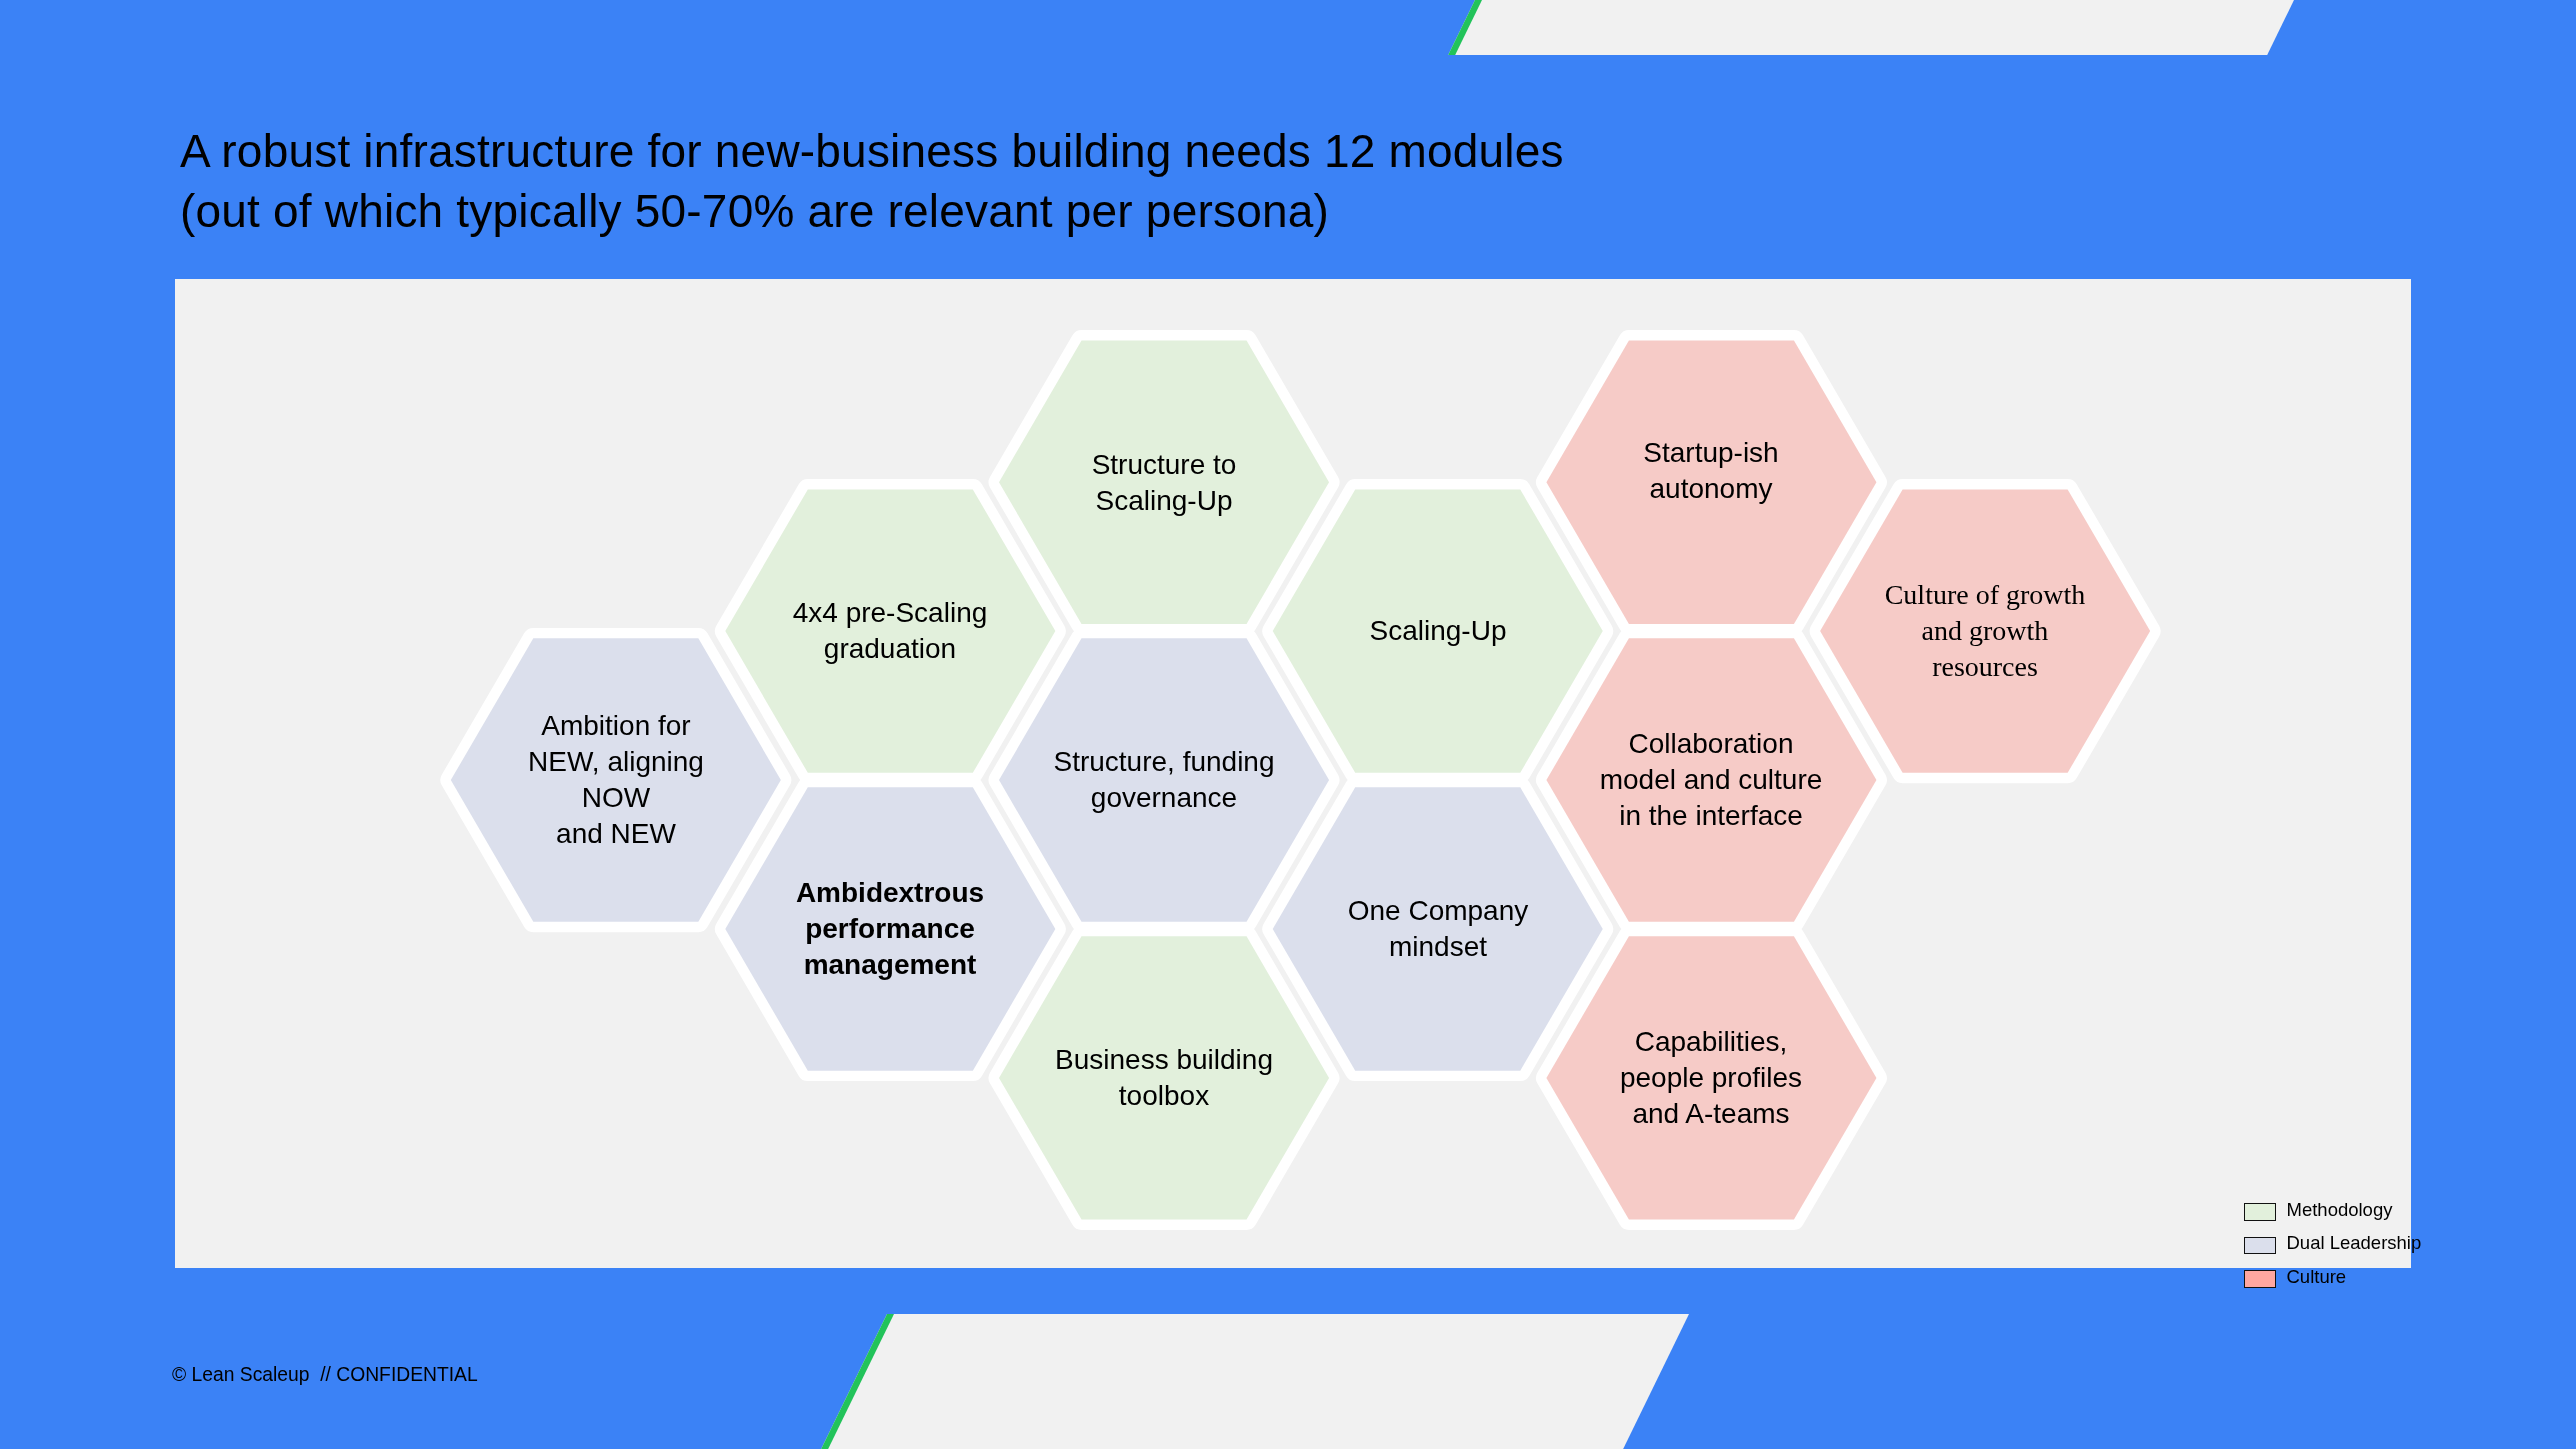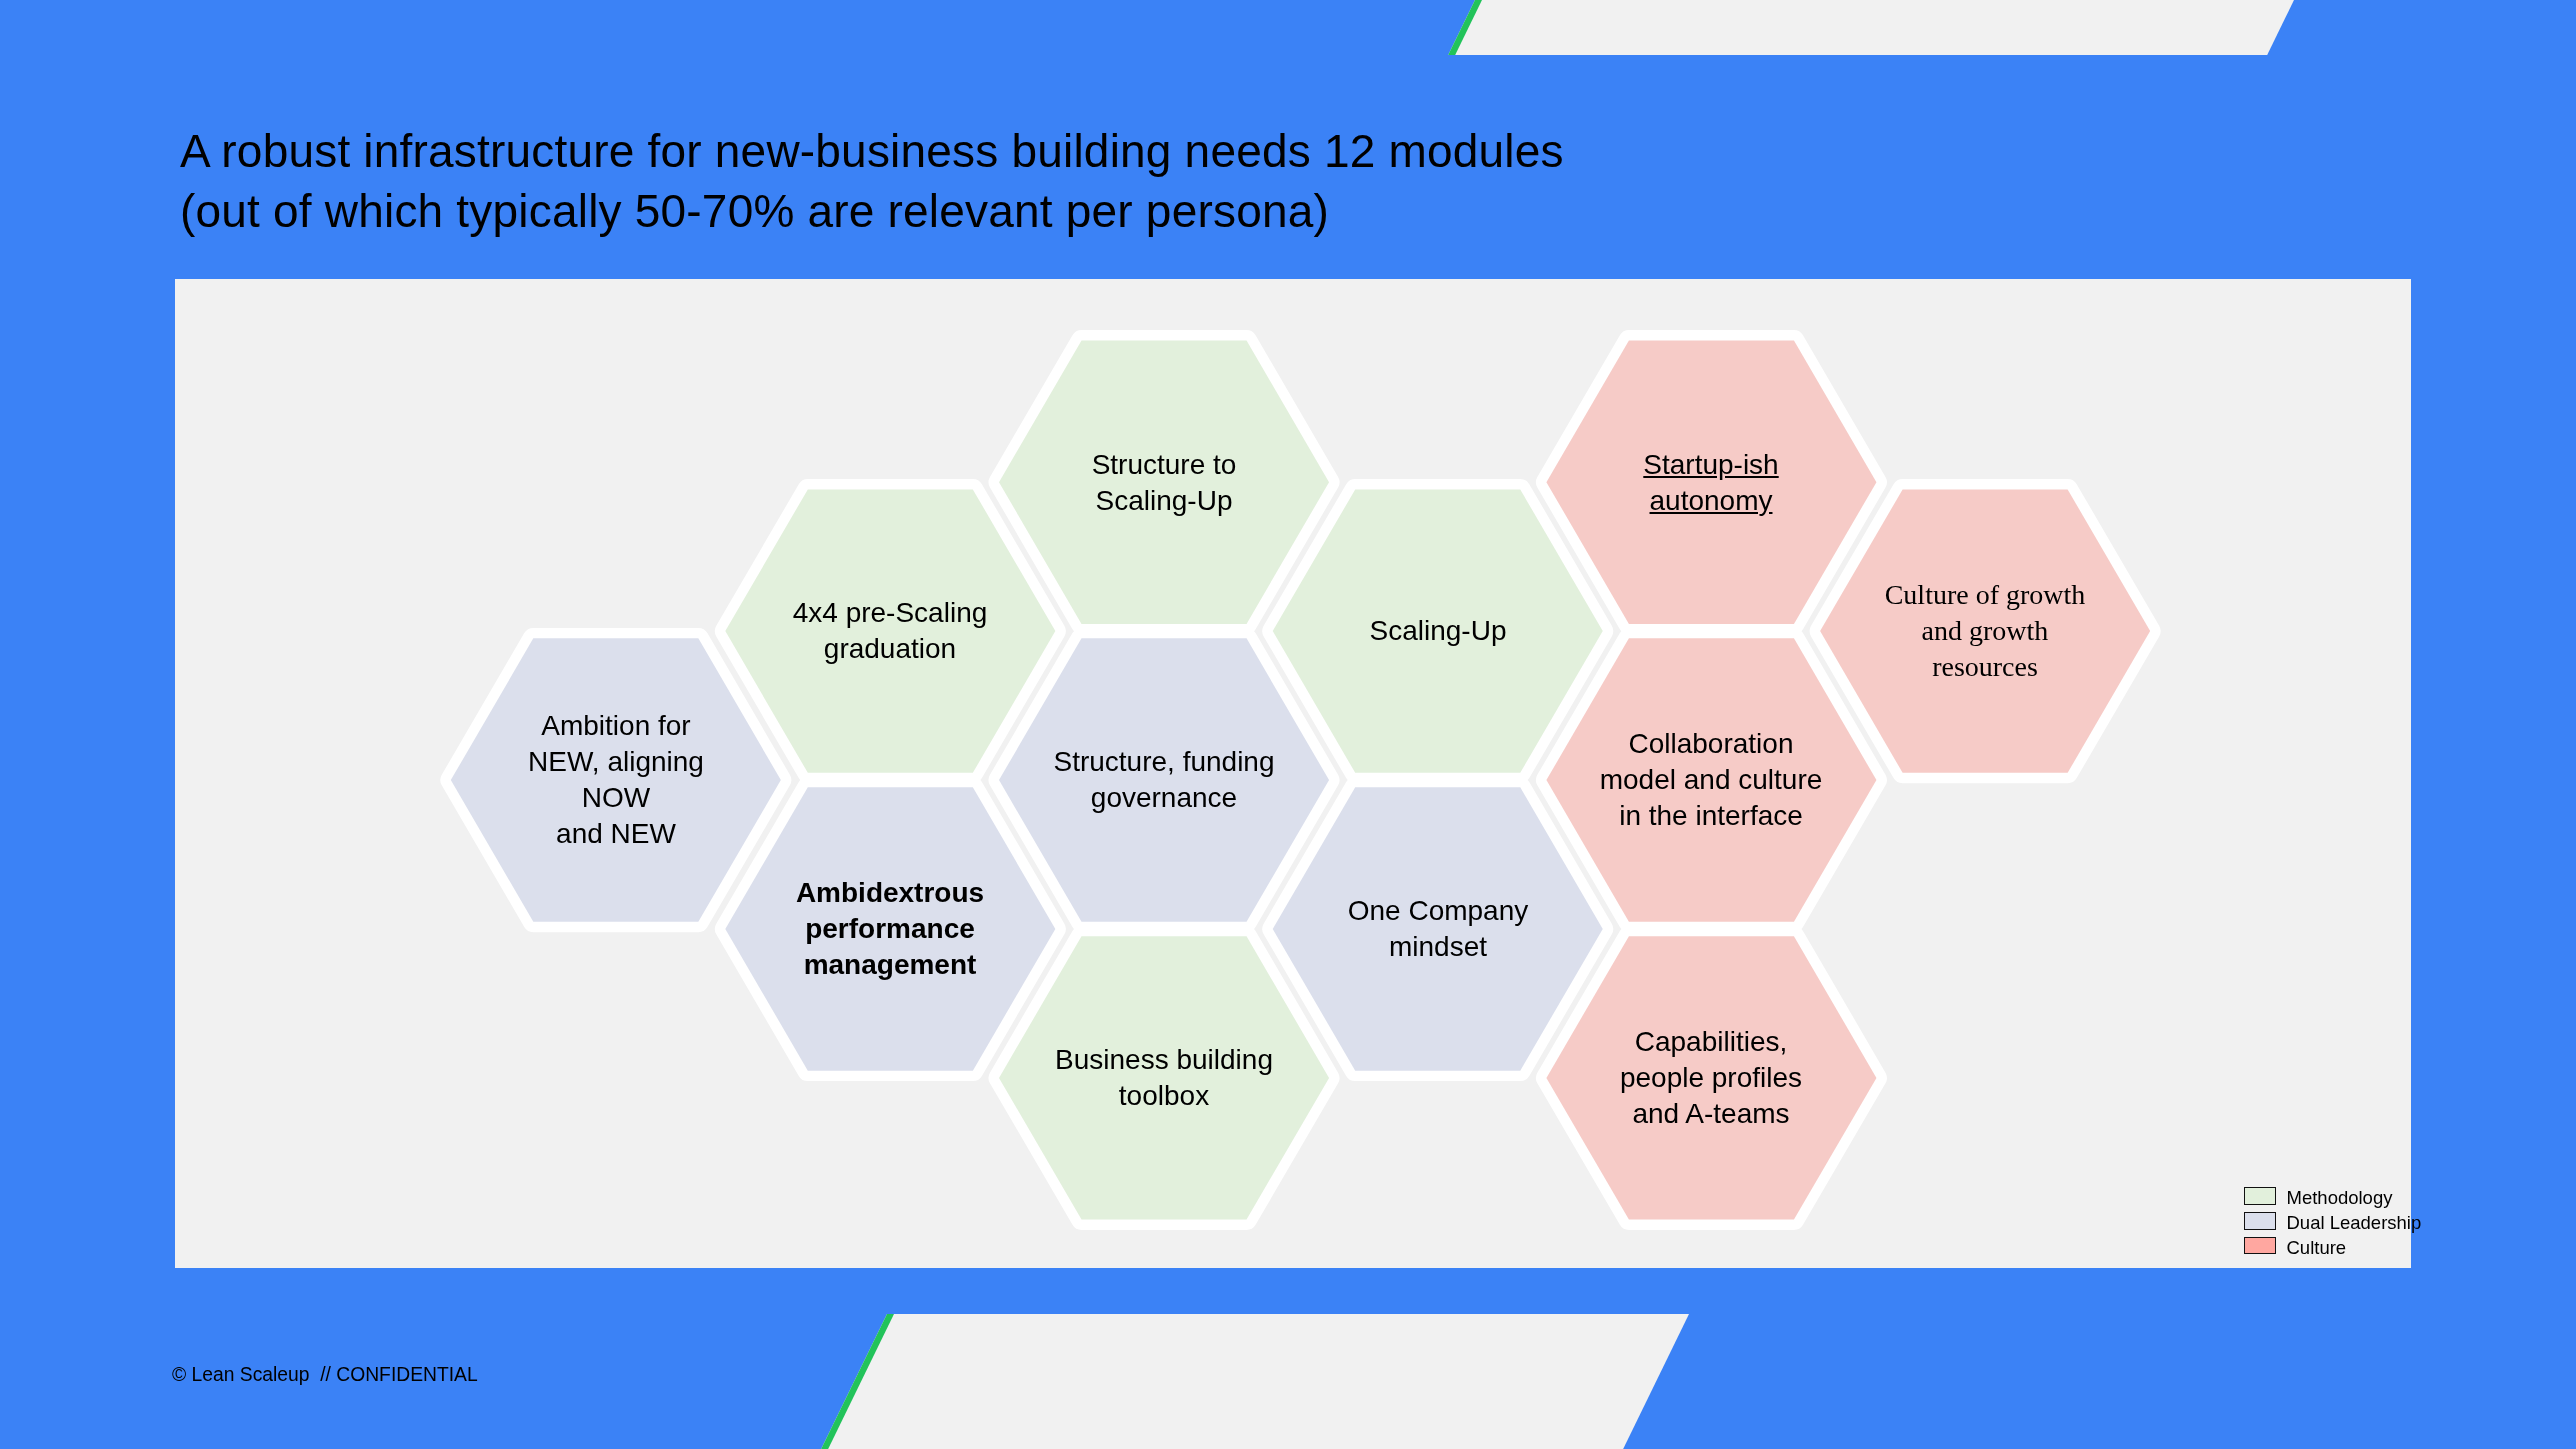--- a/index.html
+++ b/index.html
@@ -76,23 +76,24 @@
     color: #000000;
   }
 
   
   .legend {
     position: absolute;
     left: 2244px; top: 1187px;
   }
   .legend-row {
     display: flex;
-    align-items: flex-start;
+    align-items: flex-end;
     margin-bottom: 7.2px;
     height: 17.7px;
+    margin-top: 16px;
   }
   .legend-swatch {
     box-sizing: border-box;
     width: 32px; height: 17.7px;
     border: 1.6px solid #111111;
     margin-right: 10.5px;
     flex: none;
   }
   .legend-label {
     font-size: 18.5px;
@@ -151,21 +152,21 @@
 management</div>
       <div class="hex-label" style="left: 999px; top: 341px; width: 330px; height: 283px;">Structure to
 Scaling-Up</div>
       <div class="hex-label" style="left: 999px; top: 638px; width: 330px; height: 283px;">Structure, funding
 governance</div>
       <div class="hex-label" style="left: 999px; top: 936px; width: 330px; height: 283px;">Business building
 toolbox</div>
       <div class="hex-label" style="left: 1273px; top: 489px; width: 330px; height: 283px;">Scaling-Up</div>
       <div class="hex-label" style="left: 1273px; top: 787px; width: 330px; height: 283px;">One Company
 mindset</div>
-      <div class="hex-label" style="left: 1546px; top: 341px; width: 330px; height: 283px; text-decoration: underline;">Startup-ish
+      <div class="hex-label" style="left: 1546px; top: 329px; width: 330px; height: 283px;">Startup-ish
 autonomy</div>
       <div class="hex-label" style="left: 1546px; top: 638px; width: 330px; height: 283px;">Collaboration
 model and culture
 in the interface</div>
       <div class="hex-label" style="left: 1546px; top: 936px; width: 330px; height: 283px;">Capabilities,
 people profiles
 and A-teams</div>
       <div class="hex-label" style="left: 1820px; top: 489px; width: 330px; height: 283px; font-family: Liberation Serif, serif;">Culture of growth
 and growth
 resources</div>

